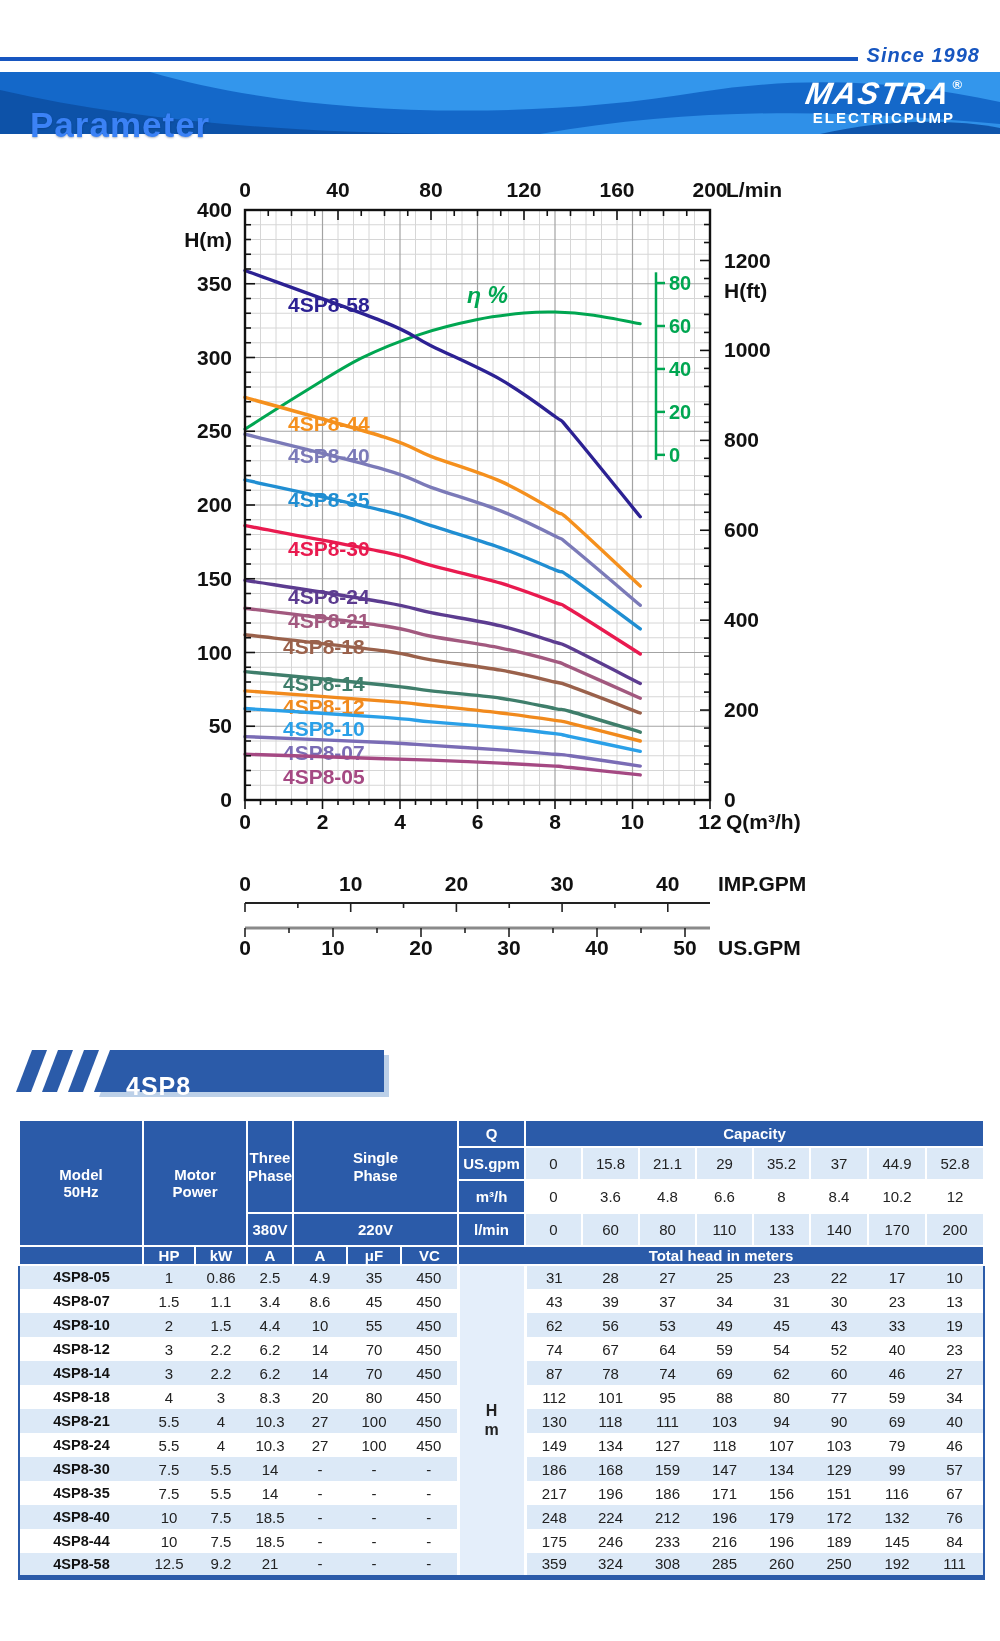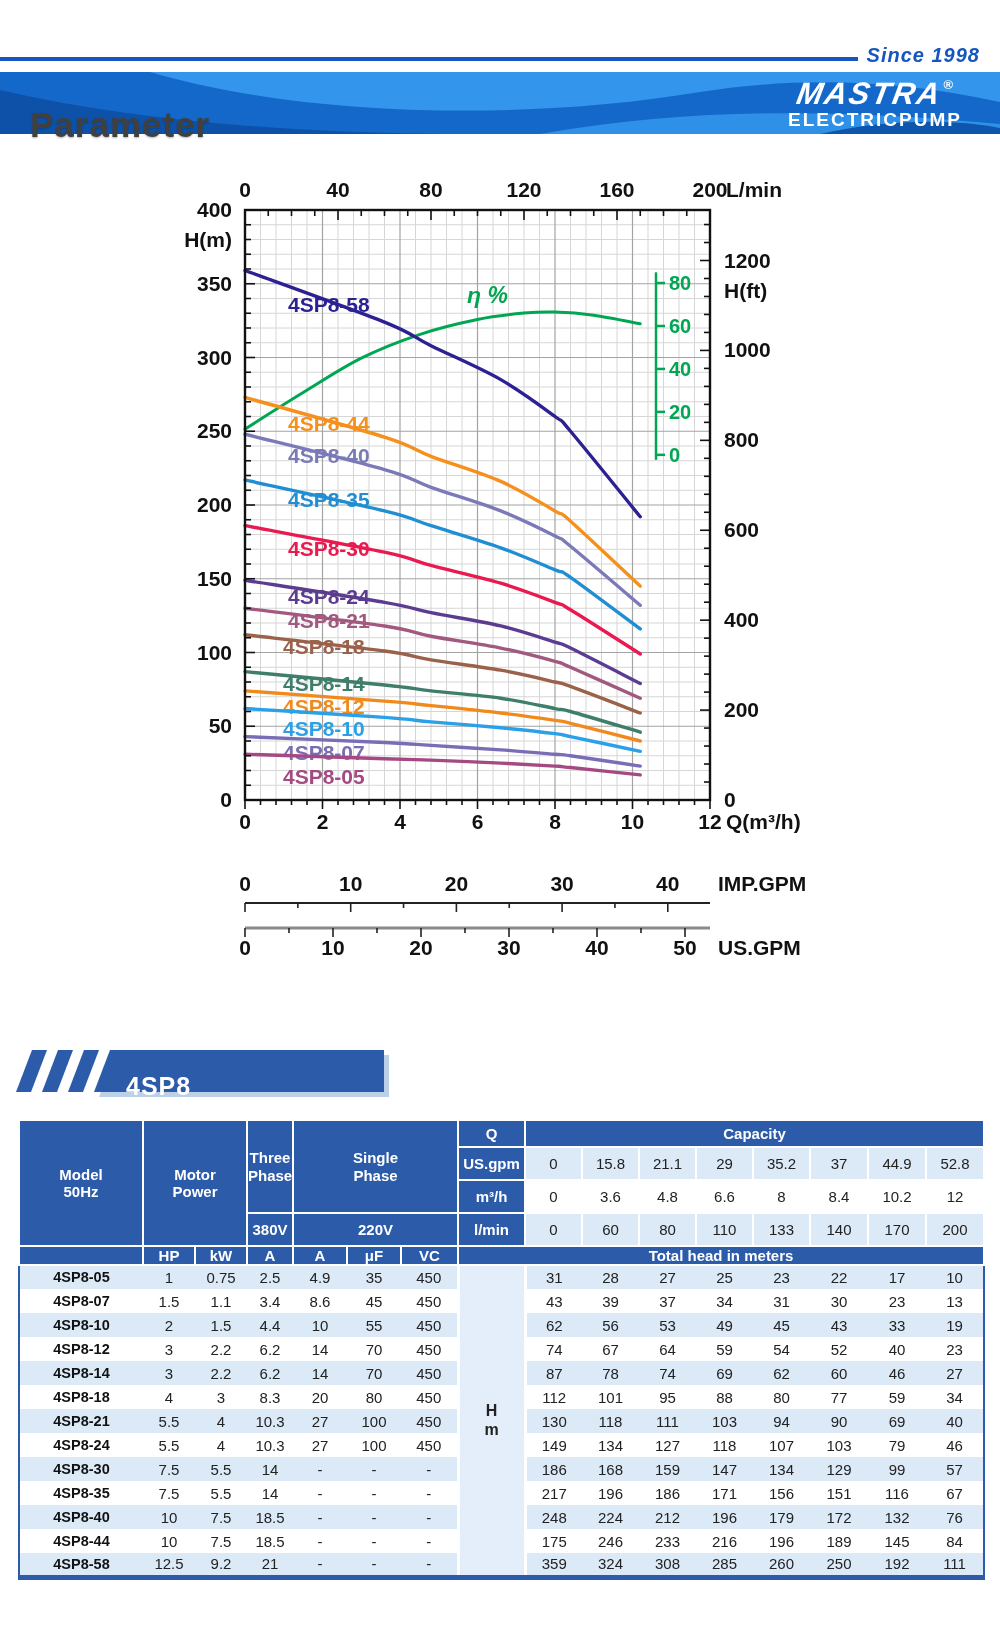--- a/index.html
+++ b/index.html
@@ -3,26 +3,26 @@
 <meta charset="utf-8">
 <style>
   html,body{margin:0;padding:0;background:#fff;}
   body{width:1000px;height:1641px;position:relative;font-family:"Liberation Sans",sans-serif;overflow:hidden;}
   .abs{position:absolute;}
   
   #top-rule{left:0;top:57px;width:858px;height:4px;background:#1756c0;}
   #since{right:20px;top:44px;color:#1756c0;font-size:20px;font-weight:bold;font-style:italic;letter-spacing:1px;text-align:center;}
   #banner{left:0;top:72px;width:1000px;height:62px;}
   #banner svg{position:absolute;left:0;top:0;}
-  #page-title{position:absolute;left:30px;top:10px;color:#404040;font-size:35px;font-weight:bold;letter-spacing:1px;text-shadow:0 1px 2px rgba(0,40,90,.35);}
+  #page-title{position:absolute;left:30px;top:10px;color:#3b82f6;font-size:35px;font-weight:bold;letter-spacing:1px;text-shadow:0 1px 2px rgba(0,40,90,.35);}
   #logo{position:absolute;right:38px;top:6px;text-align:center;color:#fff;}
   .logo-row{display:flex;align-items:flex-start;justify-content:center;}
   .logo-mark{font-size:31px;font-weight:900;font-style:italic;letter-spacing:2px;transform:skewX(-10deg);line-height:1;}
   .logo-reg{font-size:13px;font-weight:bold;line-height:1;margin-left:2px;}
-  .logo-sub{font-size:19px;font-weight:bold;letter-spacing:2px;line-height:1.2;}
+  .logo-sub{font-size:15px;font-weight:bold;letter-spacing:2px;line-height:1.2;}
   
   #chart{left:0;top:160px;}
   
   #series-banner{left:10px;top:1050px;width:385px;height:50px;}
   #series-banner-label{position:absolute;left:116px;top:22px;color:#fff;font-size:25px;font-weight:bold;letter-spacing:1px;}
   
   #spec-table{left:18px;top:1119px;width:964px;border-collapse:collapse;table-layout:fixed;
     border:2px solid #2b5ba9;border-bottom:5px solid #2b5ba9;font-family:"Liberation Sans",sans-serif;}
   #spec-table td{text-align:center;vertical-align:middle;padding:0;font-size:15px;color:#222;line-height:1.15;}
   #spec-table td.h{background:#2b5ba9;color:#fff;font-weight:bold;border:2px solid #fff;}
@@ -459,21 +459,21 @@
         <td class="h">A</td>
         <td class="h">μF</td>
         <td class="h">VC</td>
         <td class="h" colspan="9">Total head in meters</td>
       </tr>
     </tbody>
     <tbody>
       <tr class="dr">
         <td class="lt model">4SP8-05</td>
         <td class="lt">1</td>
-        <td class="lt">0.75</td>
+        <td class="lt">0.86</td>
         <td class="lt">2.5</td>
         <td class="lt">4.9</td>
         <td class="lt">35</td>
         <td class="lt">450</td>
         <td class="hm" rowspan="13">
           <div>H</div>
           <div>m</div>
         </td>
         <td class="lt">31</td>
         <td class="lt">28</td>

